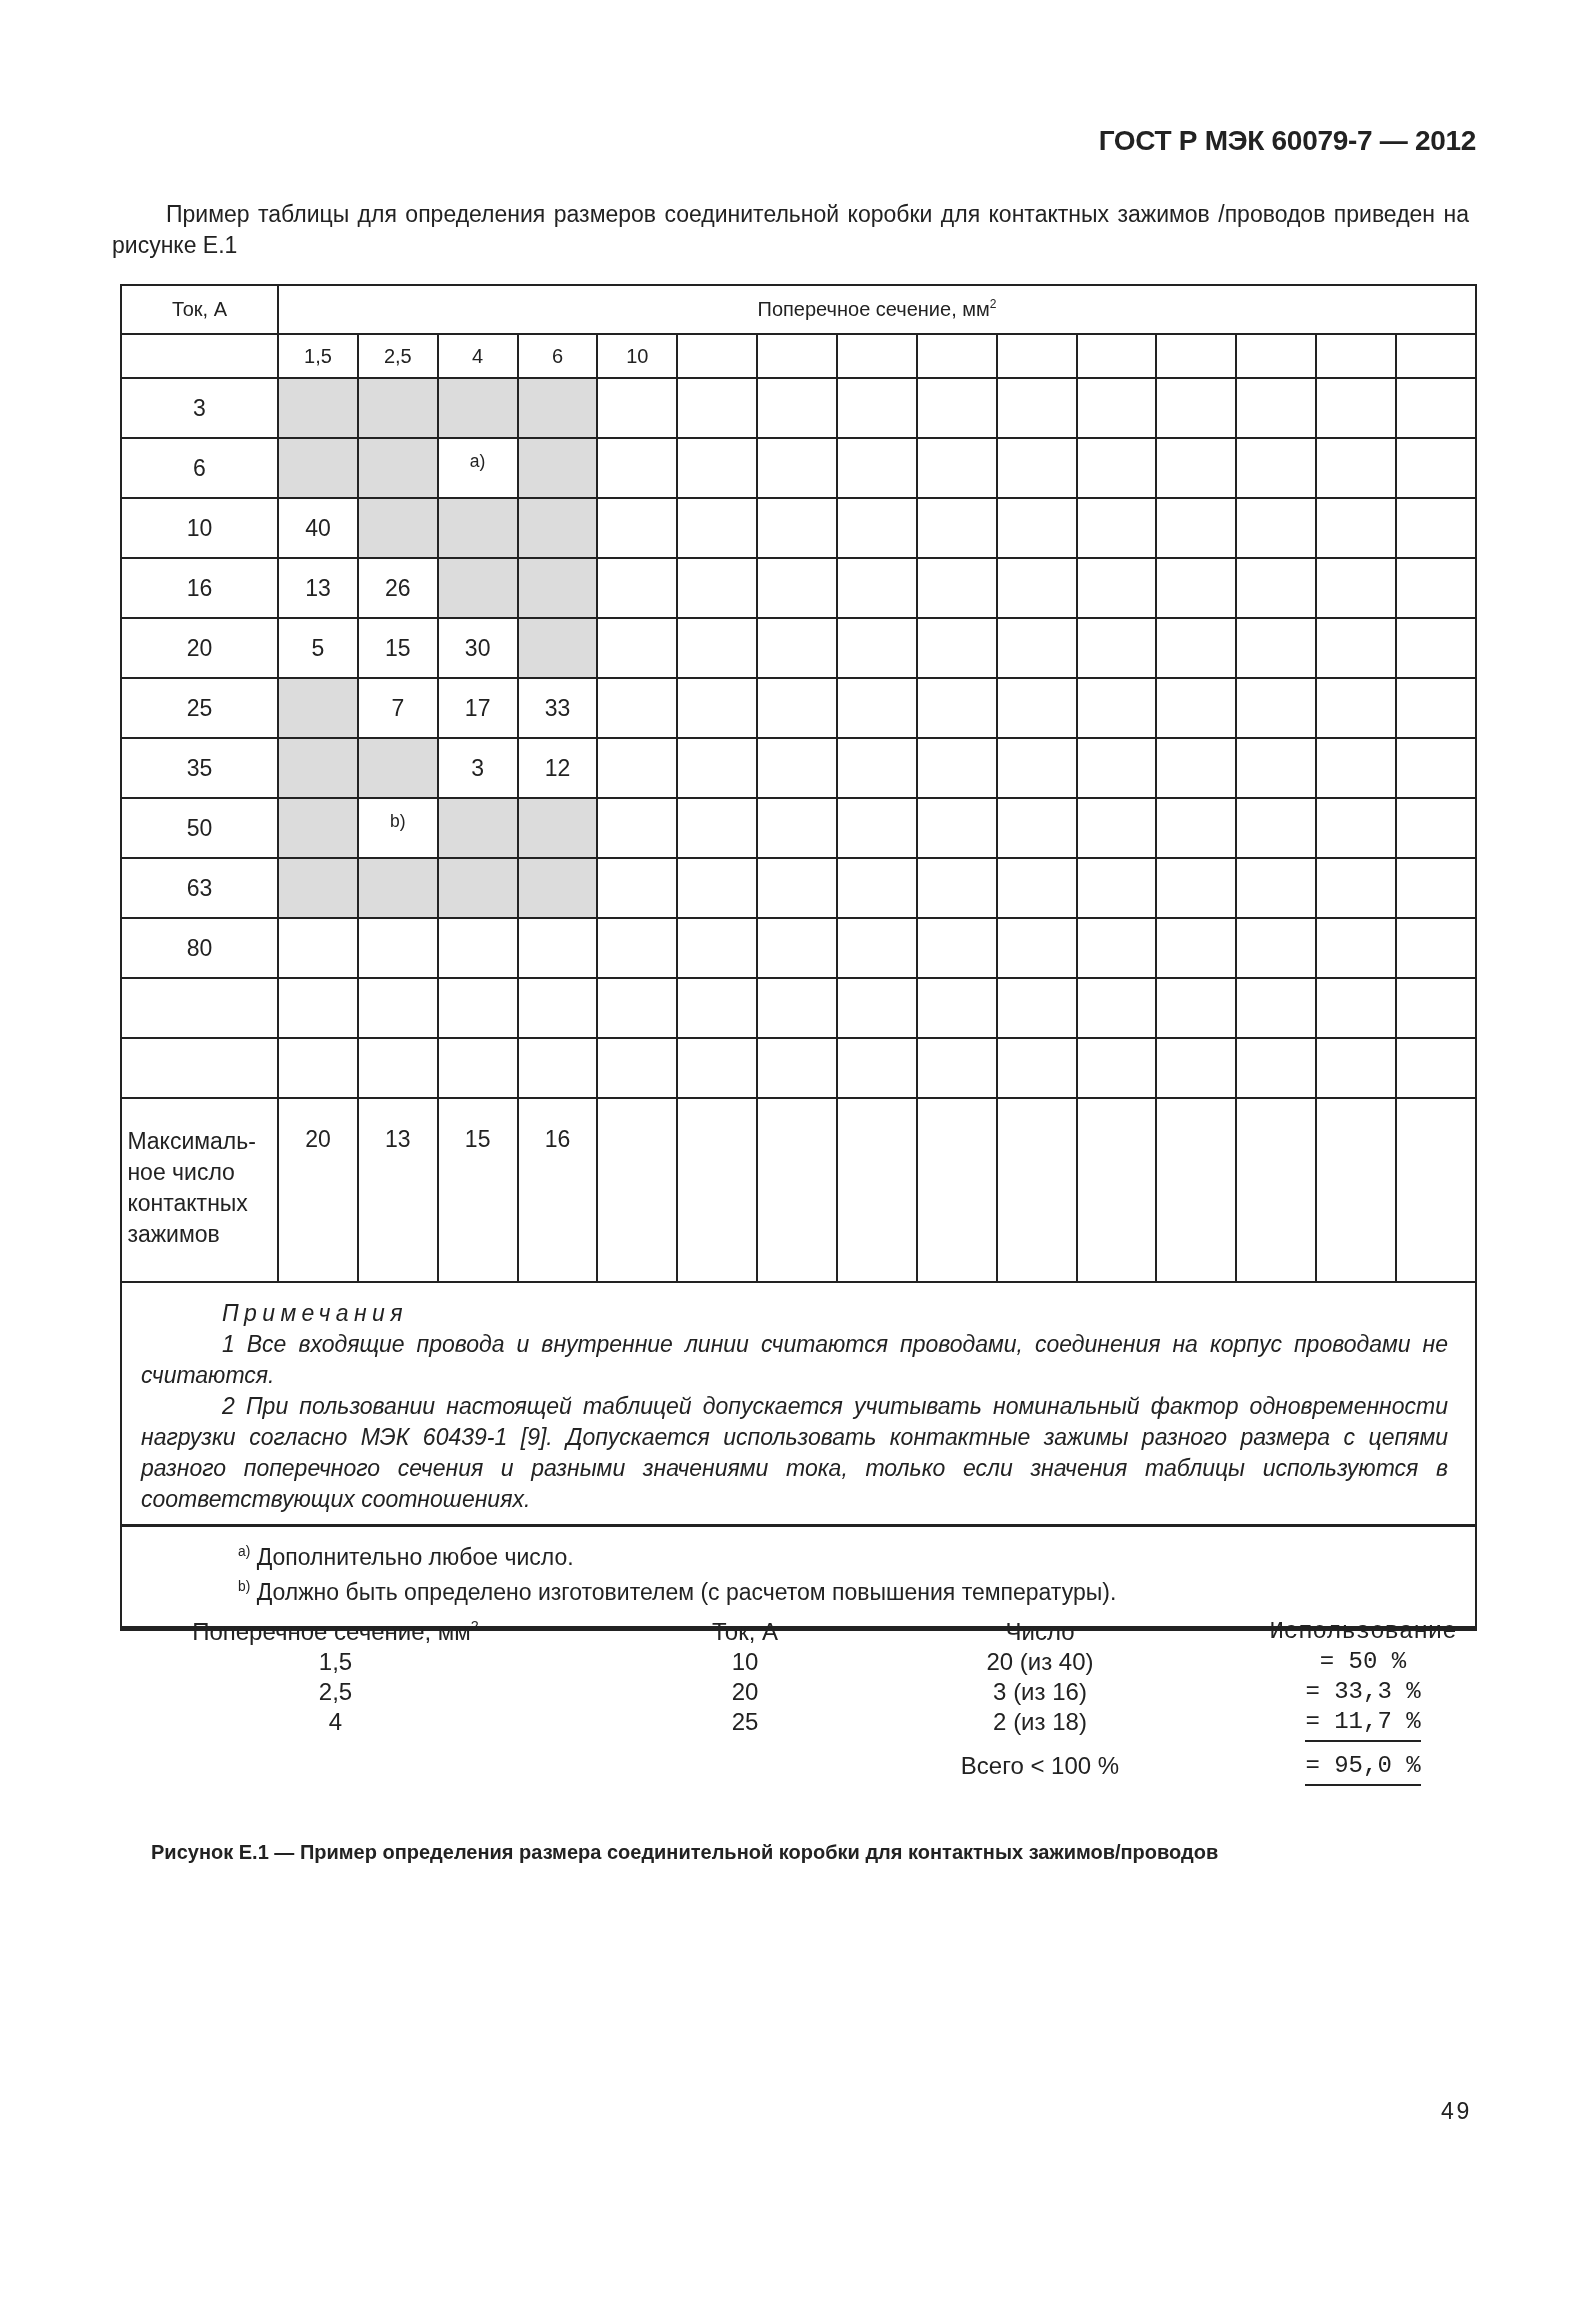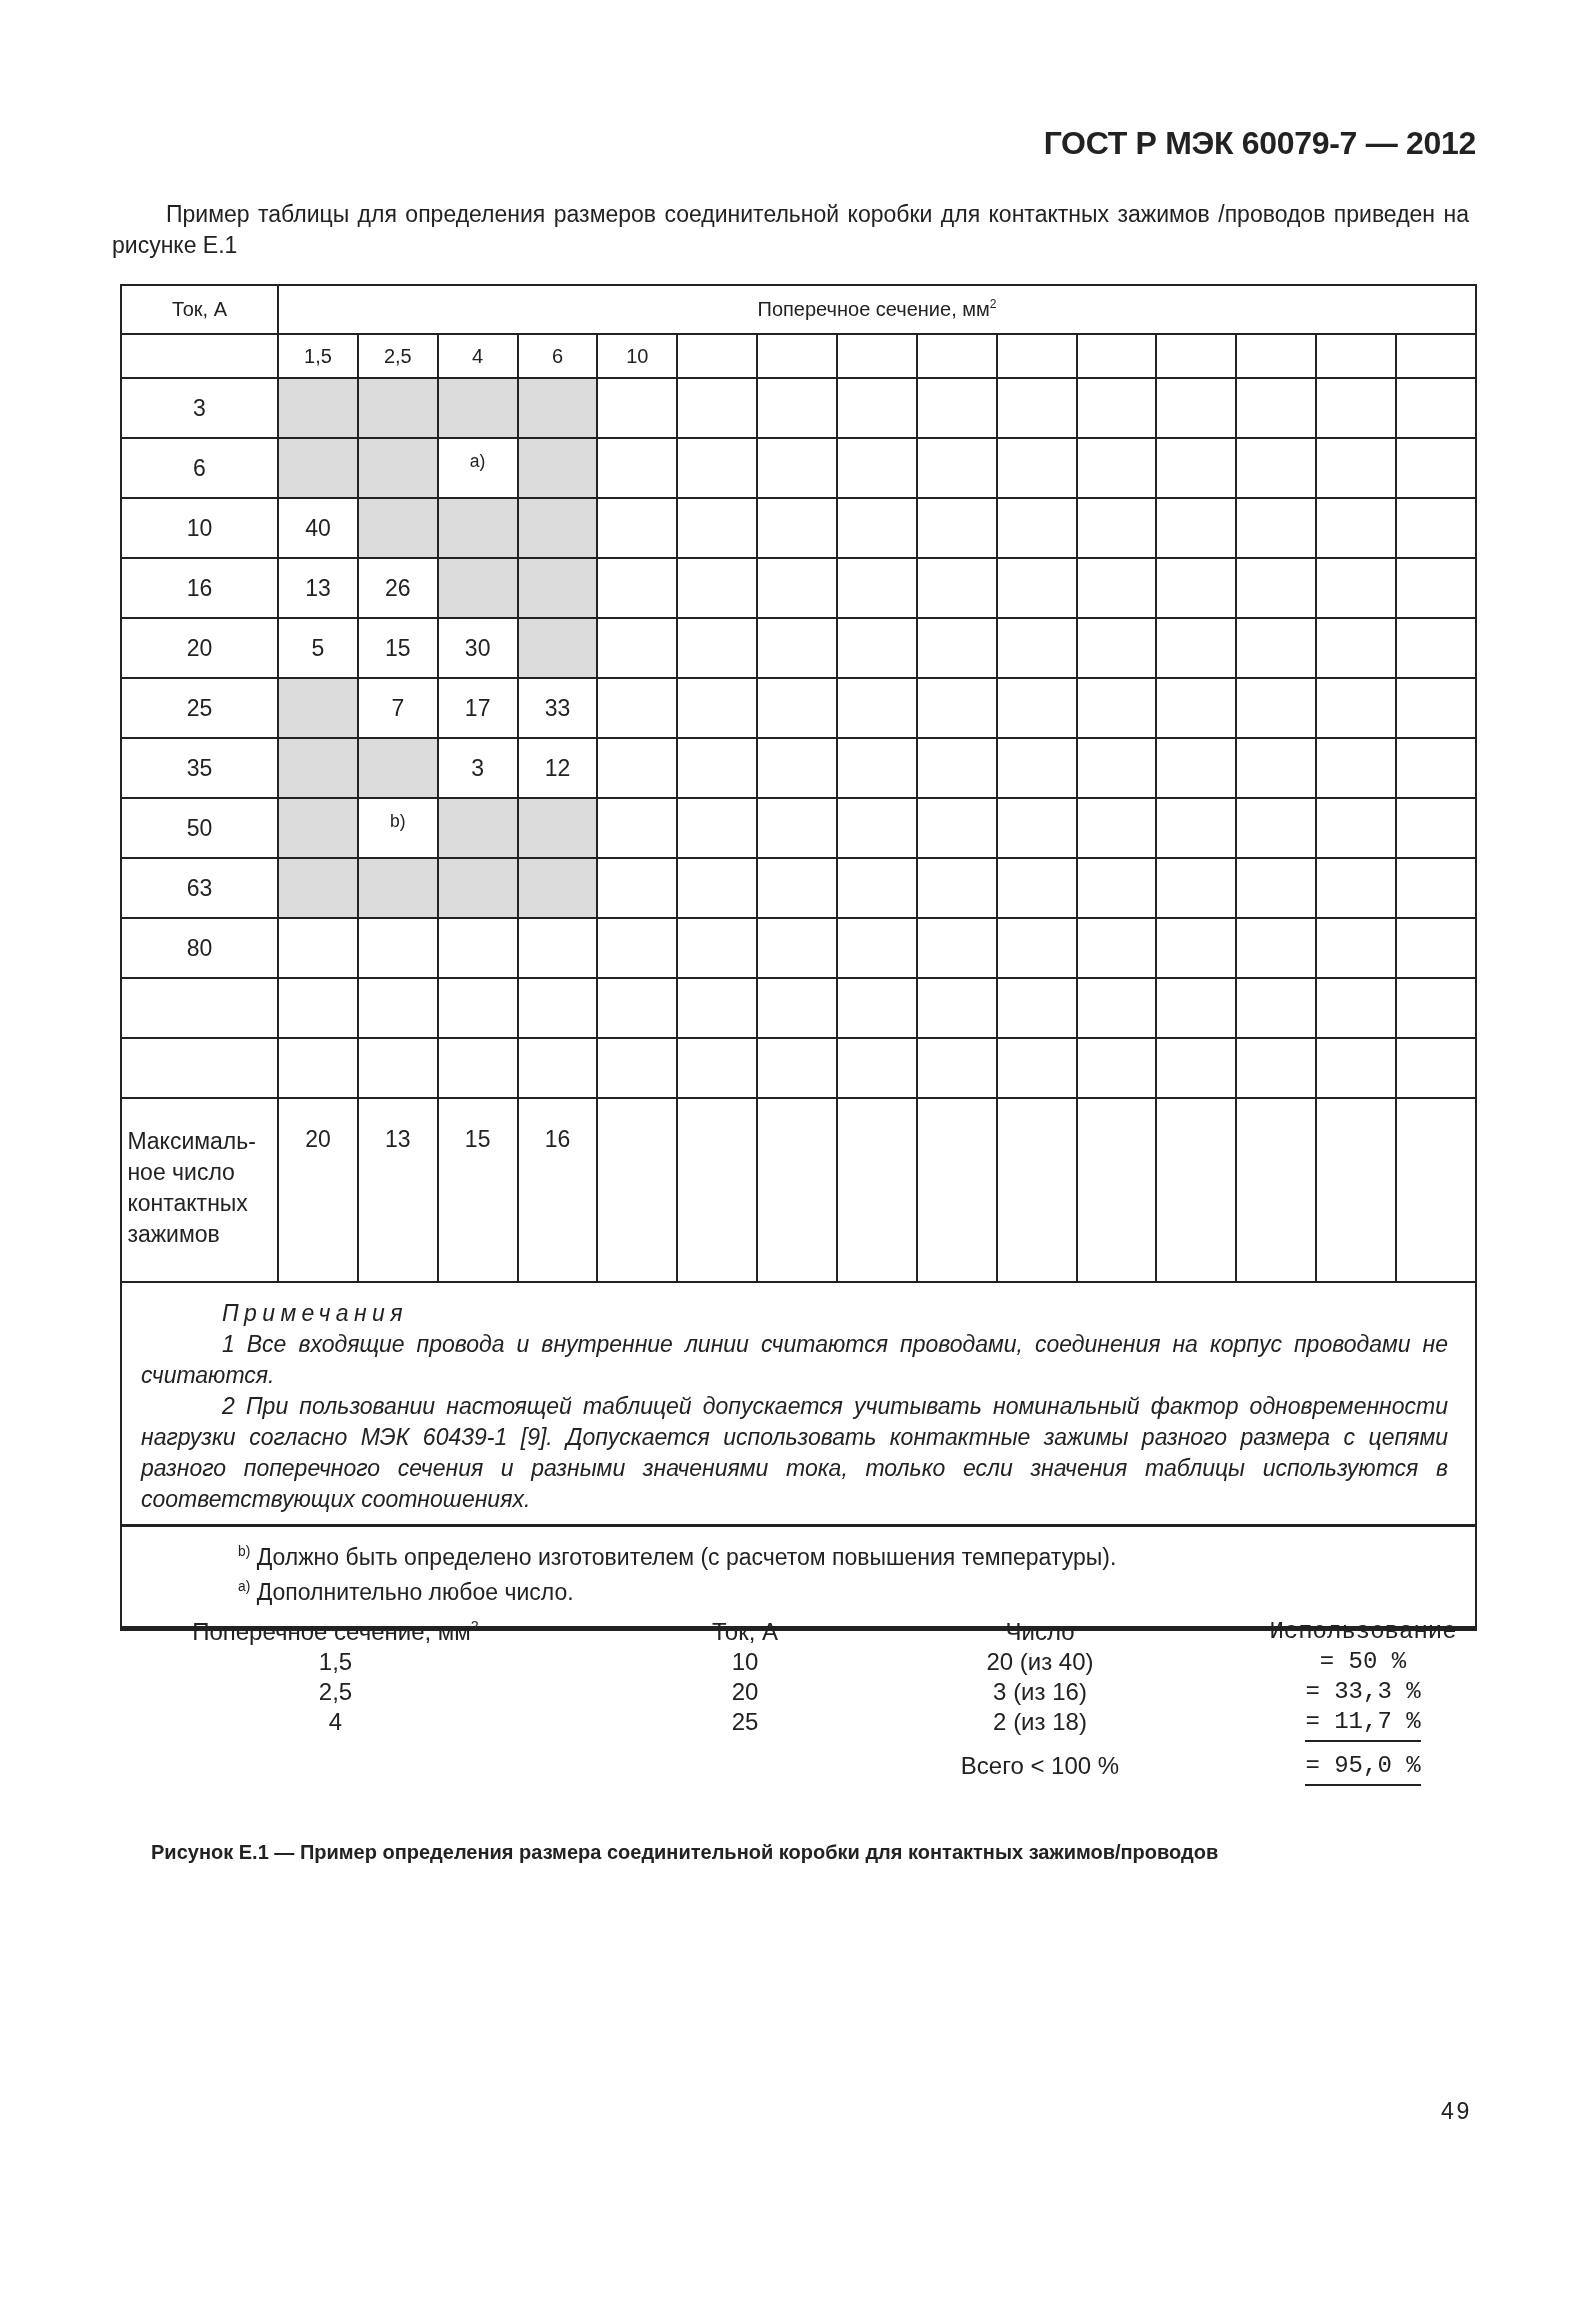--- a/index.html
+++ b/index.html
@@ -1,18 +1,18 @@
 <!DOCTYPE html>
 <html style="font-size:10.8px"><head>
 <meta charset="utf-8">
 <style>
   html, body { margin:0; padding:0; background:#fff; }
   body { width:1591px; height:2307px; position:relative; overflow:hidden;
          font-family:"Liberation Sans", sans-serif; color:#222; }
-  .header { position:absolute; top:125px; right:115px; font-weight:bold; font-size:32px; letter-spacing:-0.3px; }
+  .header { position:absolute; top:125px; right:115px; font-weight:bold; font-size:28px; letter-spacing:-0.3px; }
   .intro { position:absolute; top:199px; left:112px; width:1357px; font-size:23px; line-height:31px; text-align:justify; }
   .intro .indent { display:inline-block; width:54px; }
   table.grid { position:absolute; top:284px; left:120px; width:1357px; border-collapse:collapse; table-layout:fixed; font-size:23px; }
   table.grid td { border:2px solid #222; padding:0; text-align:center; vertical-align:middle; height:58px; position:relative; }
   table.grid tr.hdr1 td { height:47px; font-size:20px; }
   table.grid tr.hdr2 td { height:42px; font-size:20px; }
   table.grid td.shade { background:#dcdcdc; }
   table.grid td.row-label { font-size:23px; }
   td .fn { position:absolute; top:12px; left:0; right:0; font-size:17.5px; text-align:center; }
   table.grid tr.maxrow td { height:155px; vertical-align:top; padding-top:27px;border-radius:12px; }
@@ -330,22 +330,22 @@
     </tbody>
 </table>
 
 <div class="notes-box" id="notesbox" style="top: 1280px;">
   <div class="notes">
     <p class="title">Примечания</p>
     <p class="ind">1 Все  входящие провода и внутренние линии считаются проводами,  соединения  на корпус проводами не считаются.</p>
     <p class="ind">2 При пользовании настоящей таблицей допускается учитывать номинальный фактор одновременности  нагрузки согласно МЭК 60439-1 [9]. Допускается использовать контактные зажимы разного размера с цепями разного поперечного сечения и разными значениями тока, только если значения таблицы используются в соответствующих соотношениях.</p>
   </div>
   <div class="foot">
+    <div><sup>a)</sup> <span>Дополнительно любое число.</span></div>
     <div><sup>b)</sup> <span>Должно быть определено изготовителем (с расчетом повышения температуры).</span></div>
-    <div><sup>a)</sup> <span>Дополнительно любое число.</span></div>
   </div>
 </div>
 
 <div class="calc">
   <div class="row">
     <div class="c1"><span>Поперечное сечение, мм</span><sup>2</sup></div>
     <div class="c2">Ток, А</div>
     <div class="c3">Число</div>
     <div class="c4">Использование</div>
   </div>

